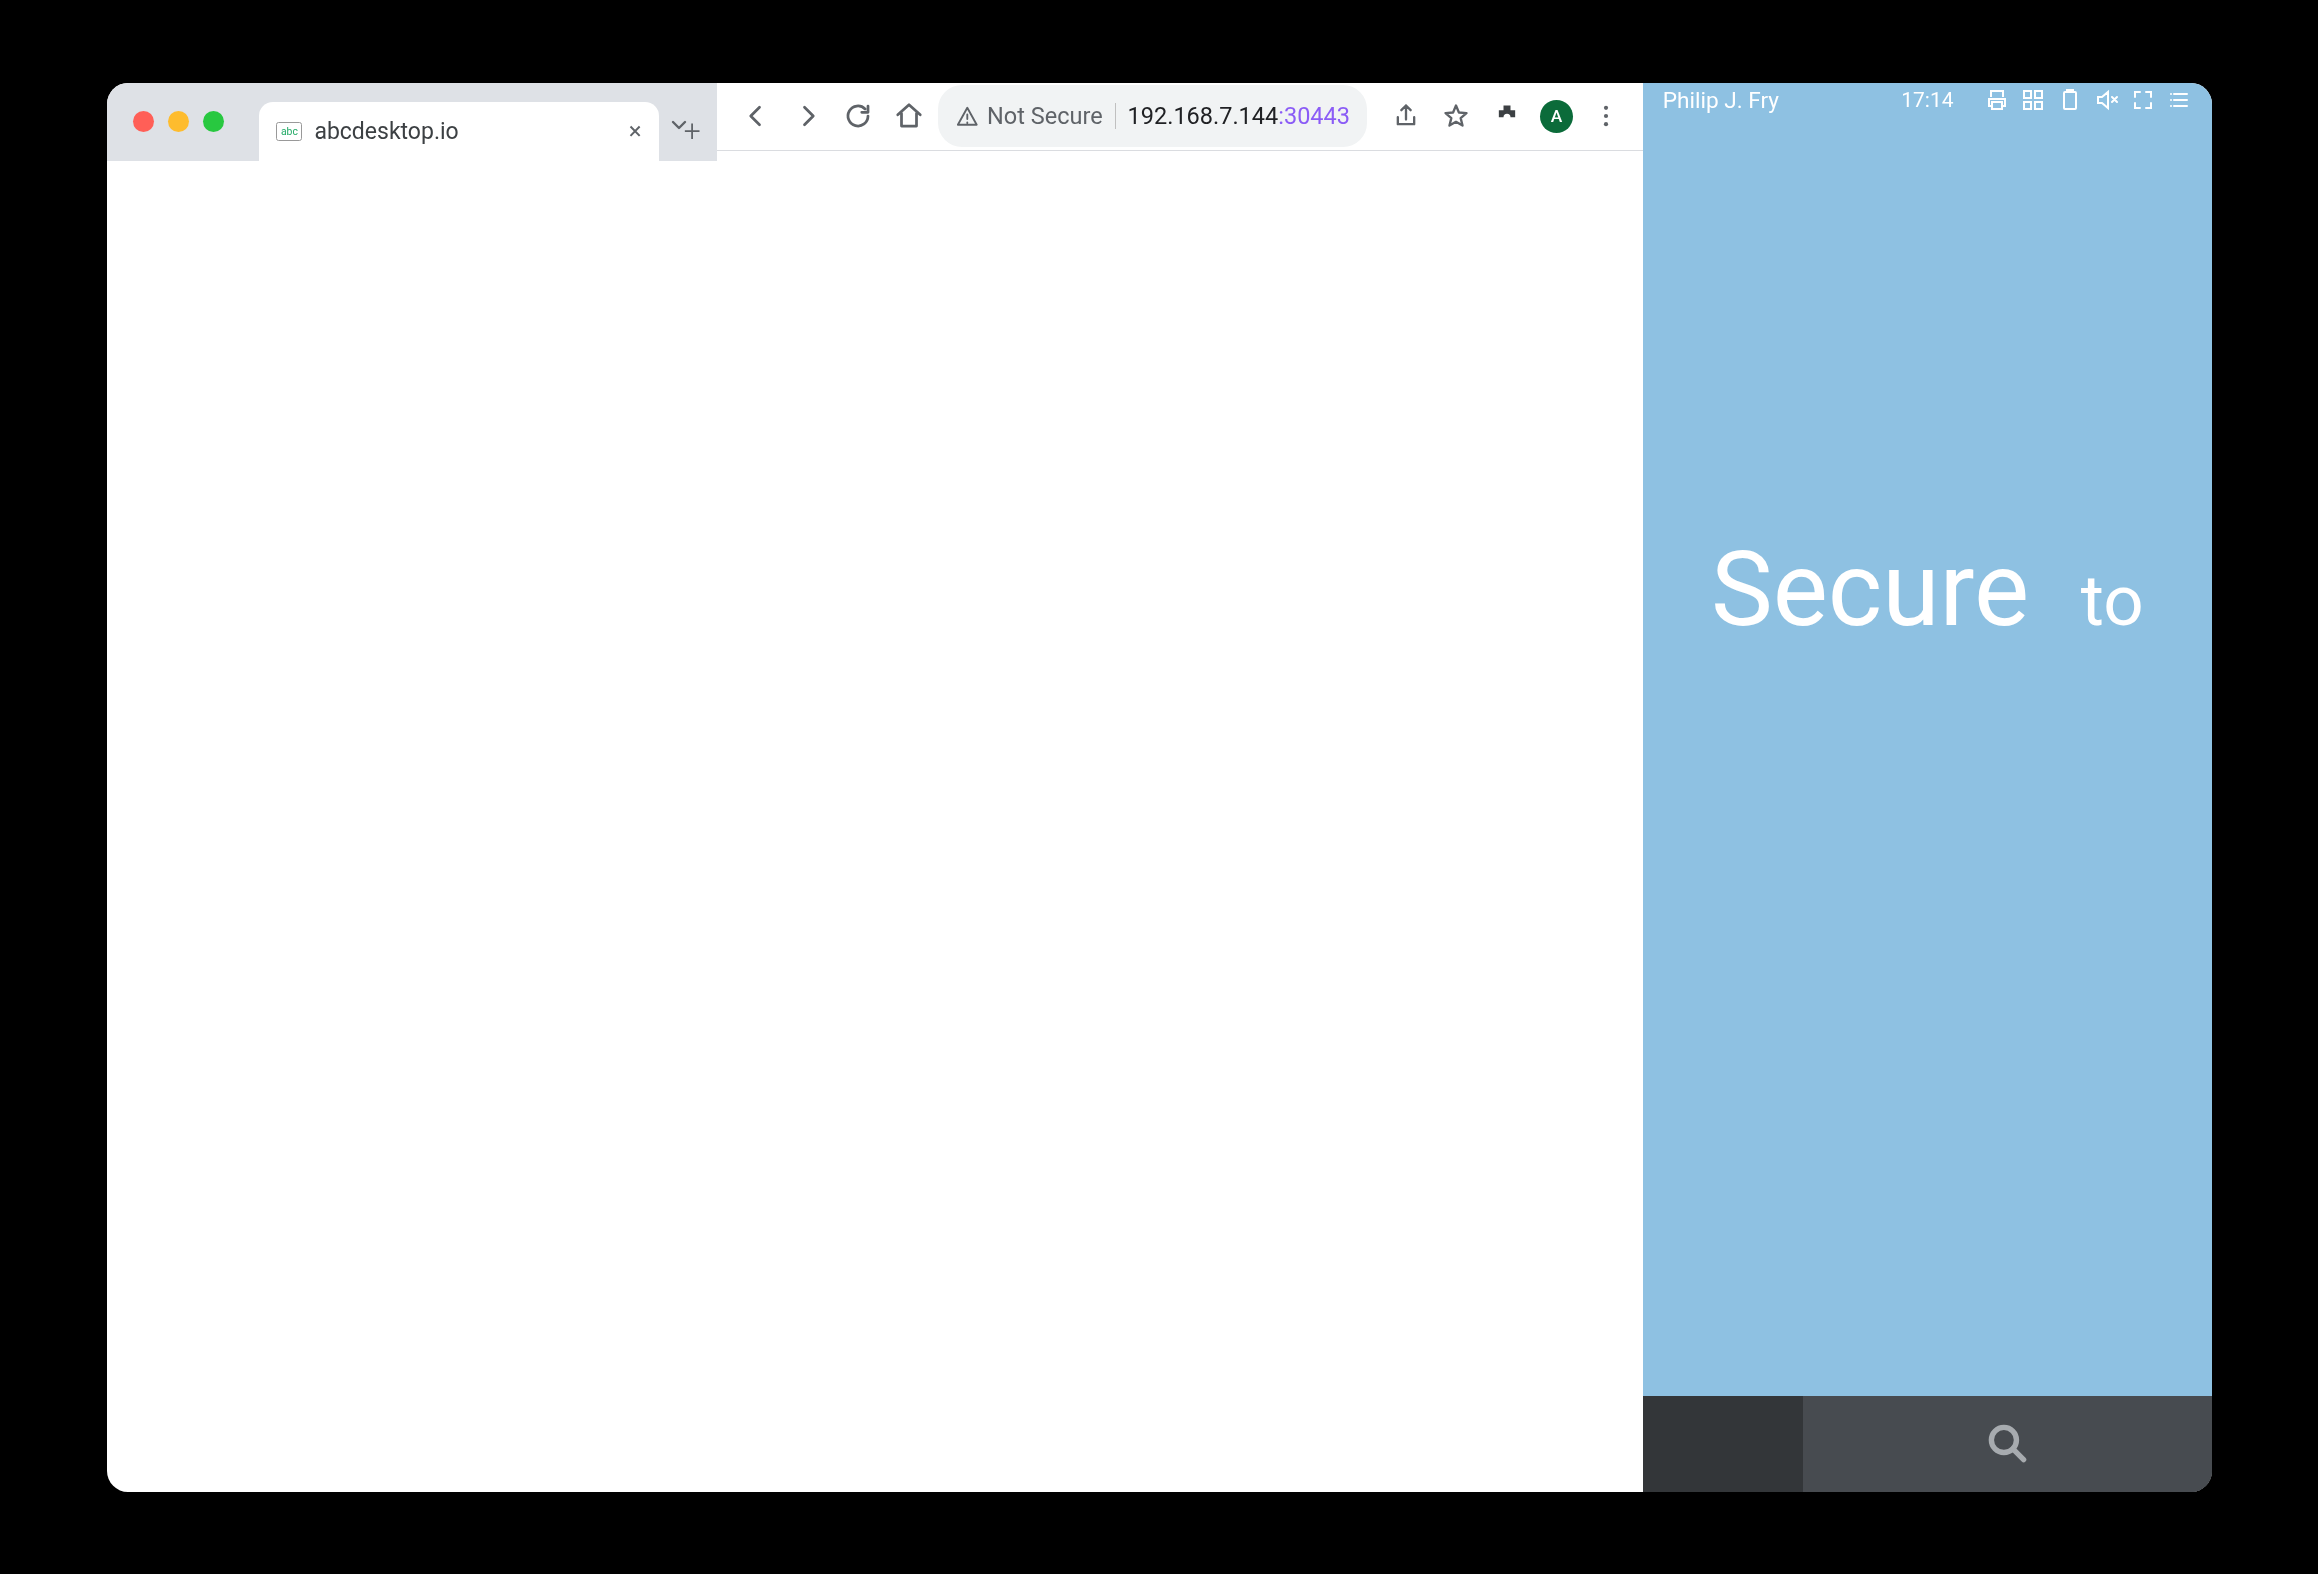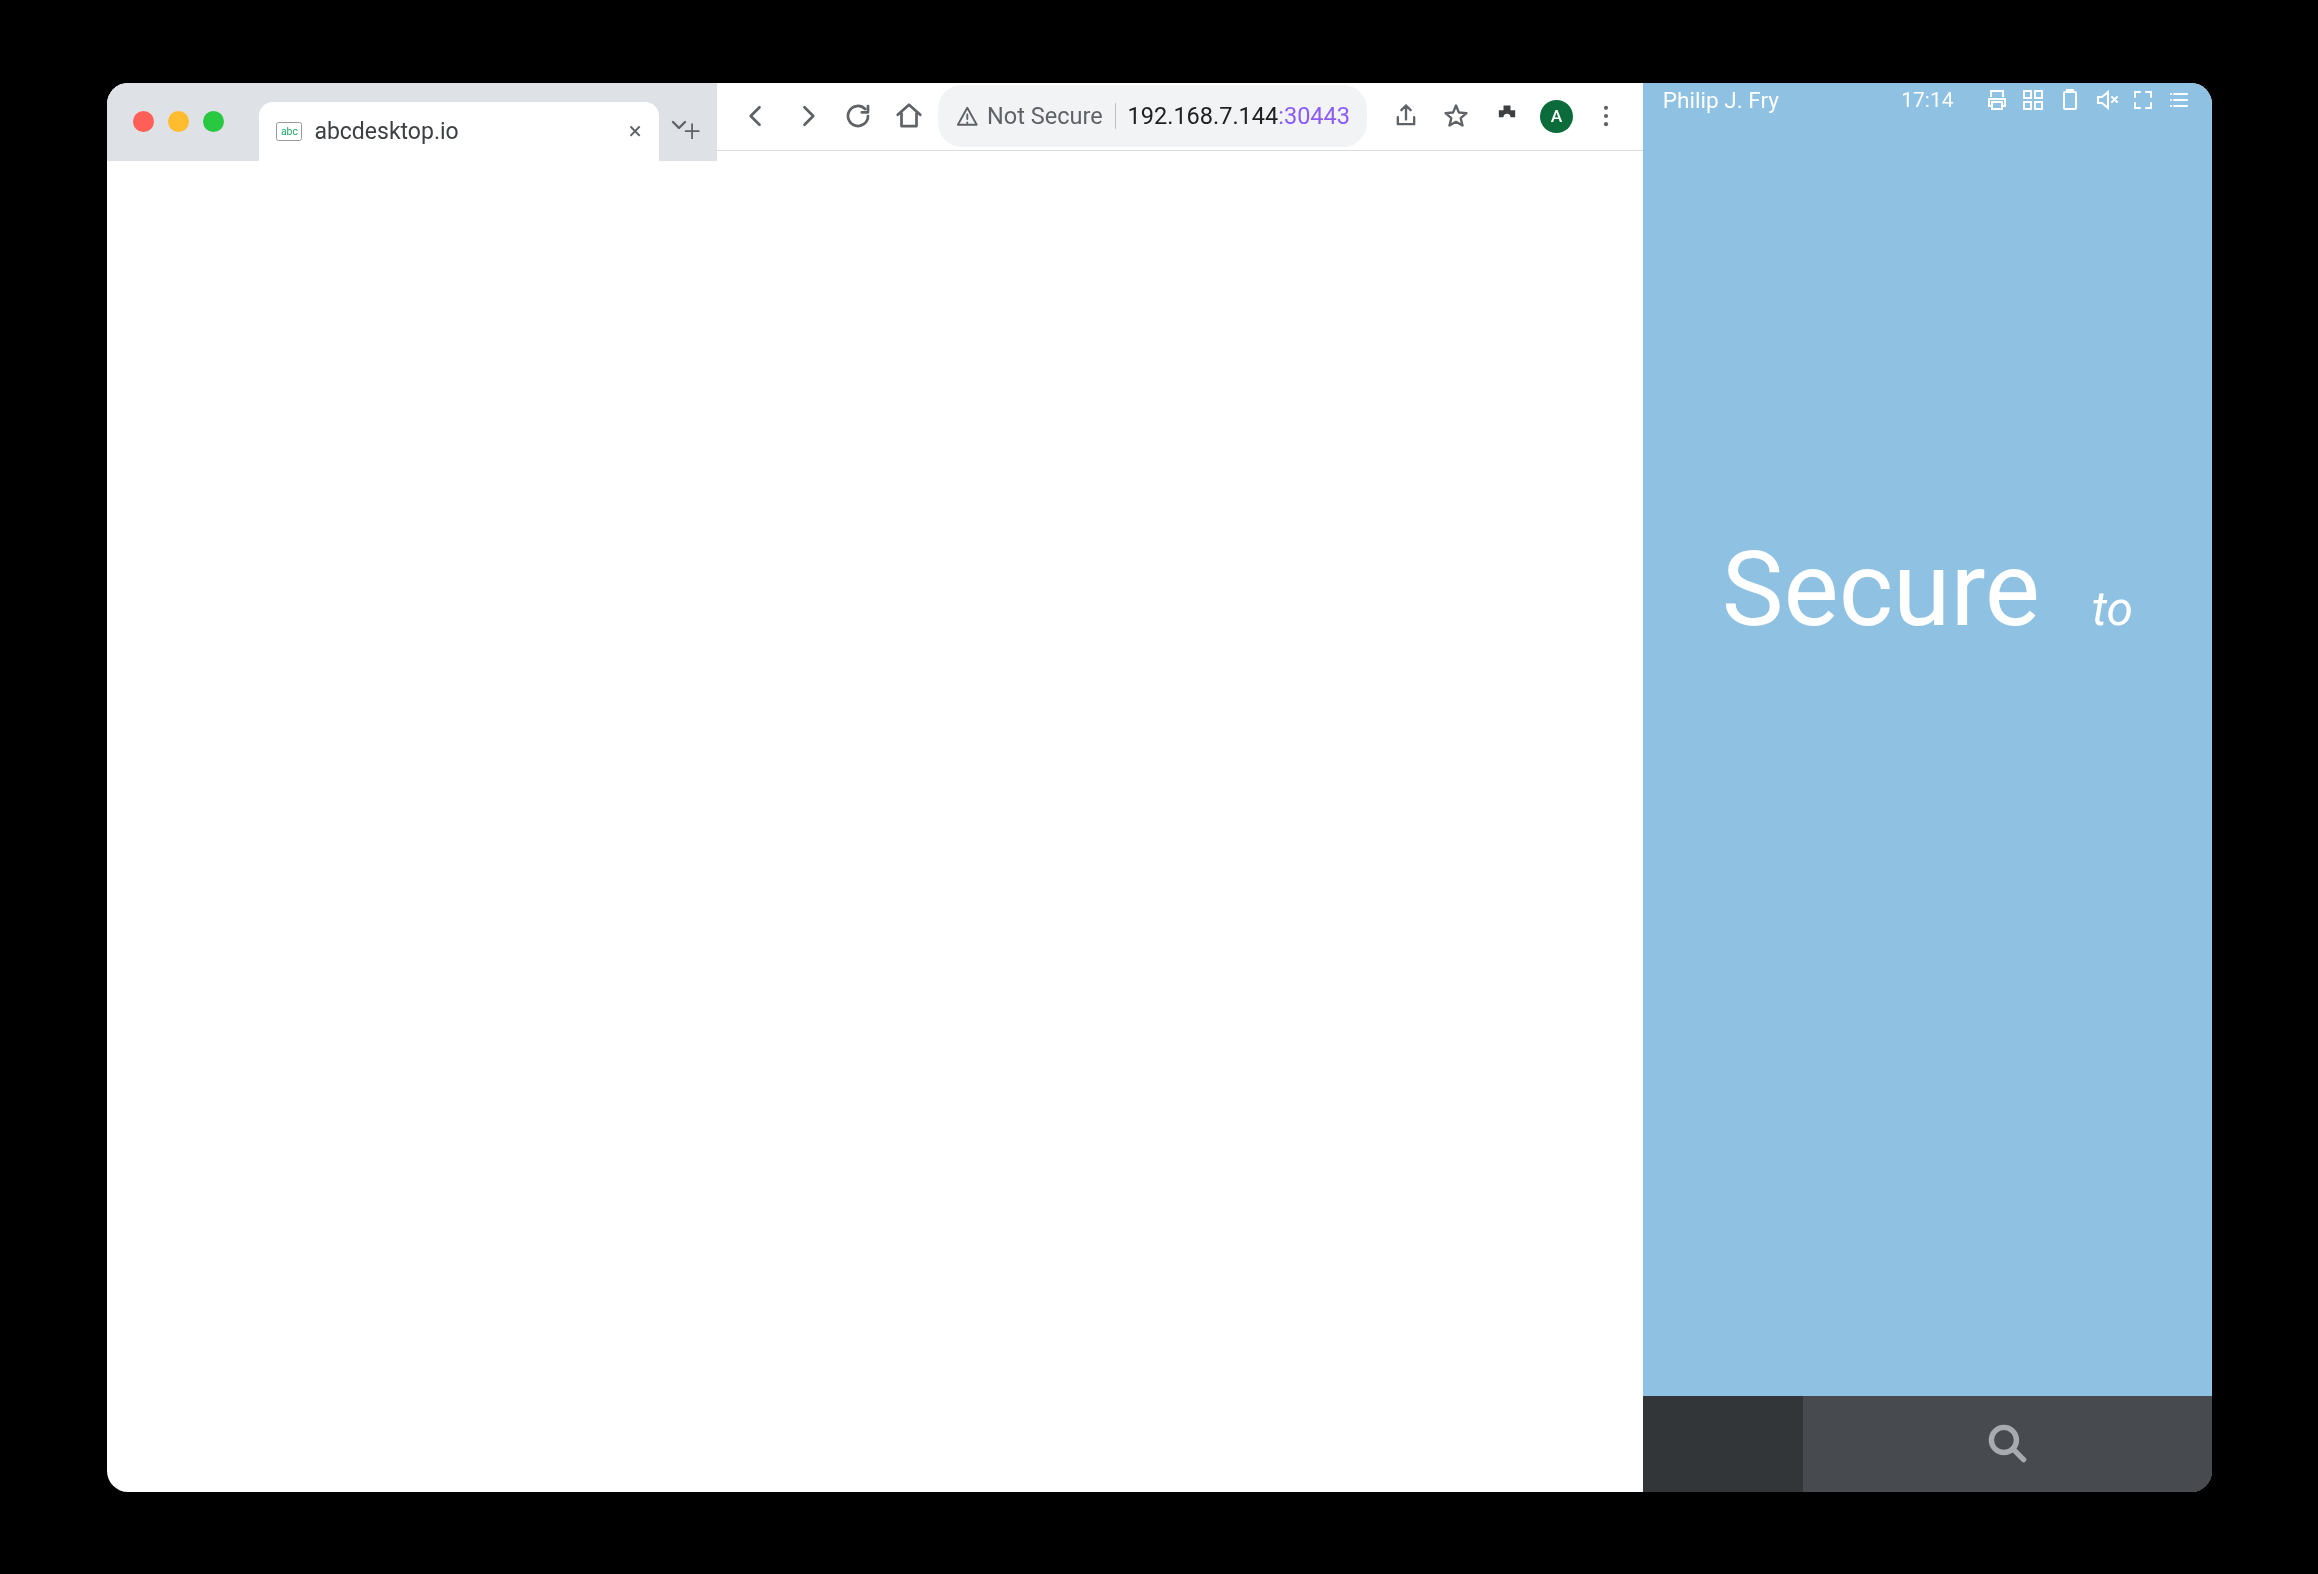--- a/index.html
+++ b/index.html
@@ -143,21 +143,21 @@
   .dicon { width:26px; height:26px; display:flex; align-items:center; justify-content:center; cursor:pointer;}
   .dicon svg { width:24px; height:24px; stroke:#fff; stroke-width:2; fill:none;}
   .welcome {
     position:absolute; top: 34%; left:0; right:0;
     text-align:center; color:#fff;
   }
   .welcome .line1 {
     font-size: 104px; font-weight: 400;
   }
   .welcome .line1 .ital {
-    font-style: italic; font-size: 48px; margin-left: 26px;
+    font-size: 71px; margin-left: 26px;
   }
   .welcome .line2 {
     margin-top: 78px;
     font-size: 139px; font-weight: 400; letter-spacing:-1.7px;
   }
   
   .dock {
     height: 96px; background: #333639;
     display:flex; align-items:center; justify-content:flex-end;
     position:relative;

